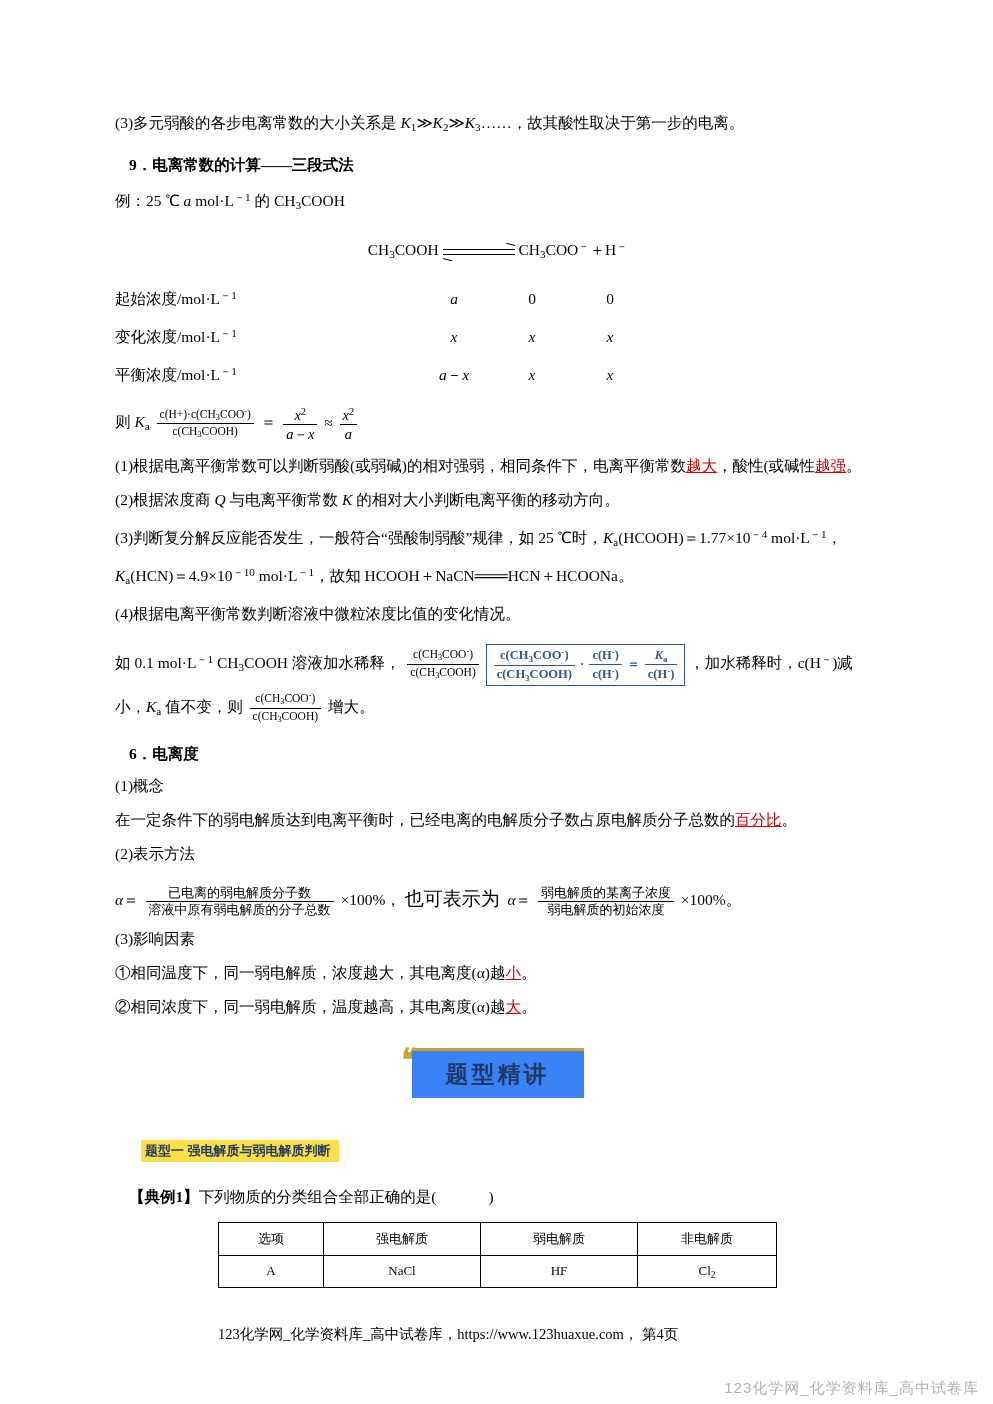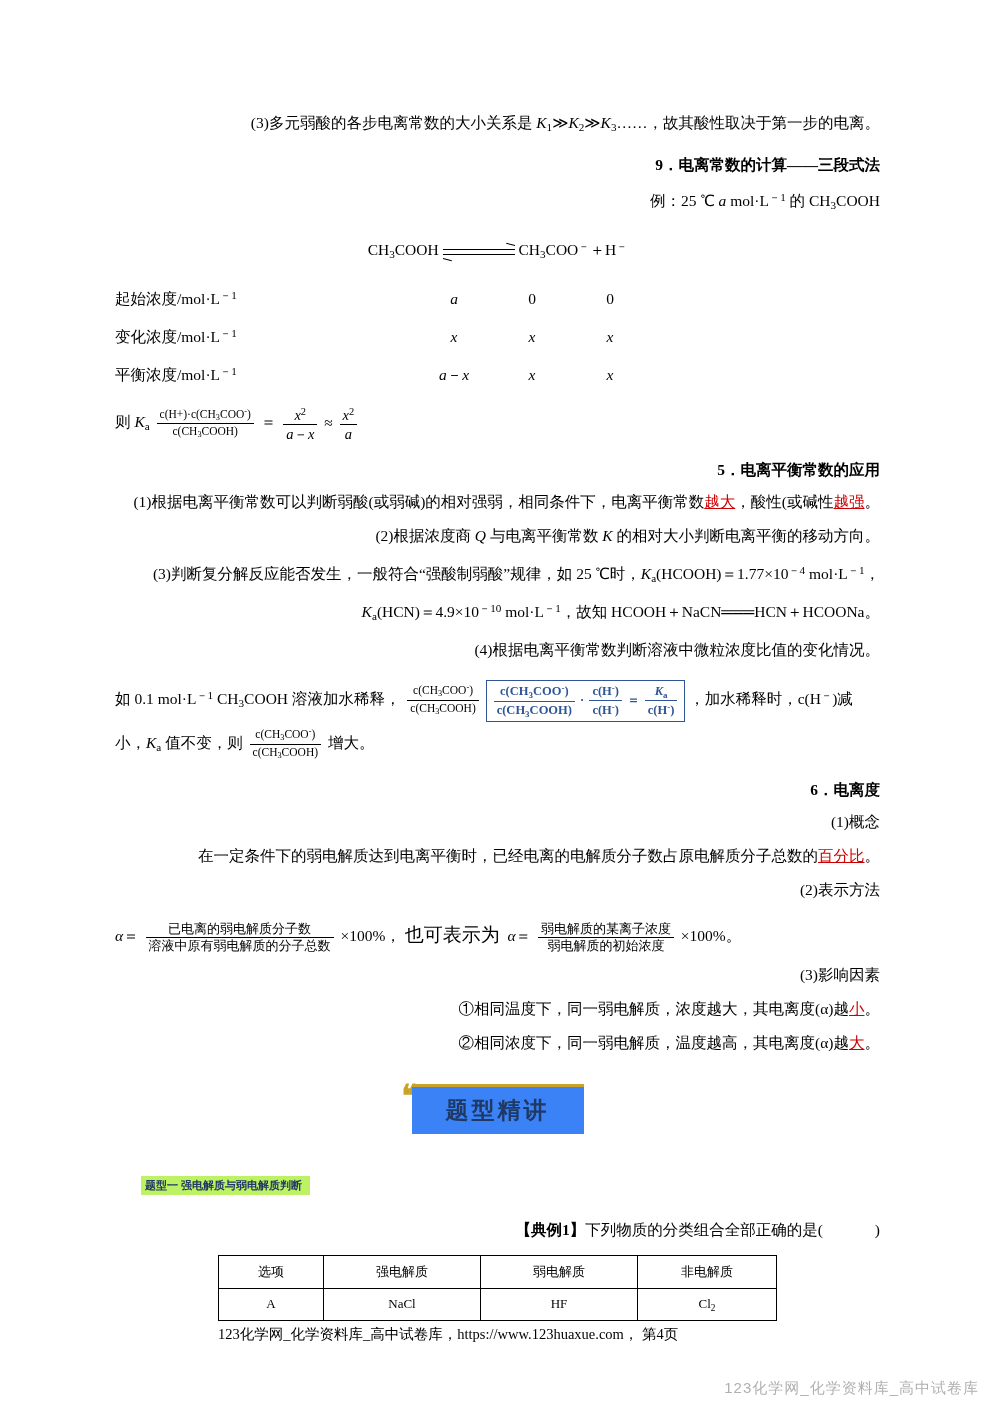--- a/index.html
+++ b/index.html
@@ -12,21 +12,21 @@
     overflow:hidden;
   }
   .page{
     position:absolute;
     left:0;top:0;width:993px;height:1404px;
   }
   .content{
     position:absolute;
     left:115px;top:108px;width:765px;
   }
-  p{margin:0 0 0 0;text-align:right;}
+  p{margin:0 0 0 0;}
   .line{
     font-size:15.5px;
     line-height:30px;
     margin-bottom:4px;
   }
   .sec-head{
     font-weight:bold;
     font-size:15.5px;
     line-height:30px;
     margin:8px 0 2px 14px;
@@ -136,23 +136,23 @@
     left:-10px;top:-6px;
     color:#c9a227;
     font-size:30px;
     font-family:"Liberation Serif", serif;
     font-weight:bold;
   }
   .topic-head{
     margin:22px 0 6px 26px;
     font-family:"Liberation Sans", sans-serif;
     font-weight:bold;
-    font-size:11px;
+    font-size:13px;
     color:#1f3864;
-    background:#bef264;
+    background:#fde047;
     display:inline-block;
     padding:2px 8px 2px 4px;
   }
   .example-line{
     font-size:15.5px;
     line-height:30px;
     margin:14px 0 10px 14px;
   }
   .blank{display:inline-block;width:52px;border-bottom:0px;}
   table.tbl{
@@ -233,21 +233,20 @@
         <span class="num"><i class="m">x</i><span class="sup">2</span></span>
         <span class="den"><i class="m">a</i>－<i class="m">x</i></span>
       </span>
       <span class="mid">≈</span>
       <span class="frac lg">
         <span class="num"><i class="m">x</i><span class="sup">2</span></span>
         <span class="den"><i class="m">a</i></span>
       </span>
     </div>
 
-    <p class="sec-head">5．电离平衡常数的应用</p>
 
     <p class="line">
       (1)根据电离平衡常数可以判断弱酸(或弱碱)的相对强弱，相同条件下，电离平衡常数<span class="red">越大</span>，酸性(或碱性<span class="red">越强</span>。
     </p>
 
     <p class="line">
       (2)根据浓度商 <i class="m">Q</i> 与电离平衡常数 <i class="m">K</i> 的相对大小判断电离平衡的移动方向。
     </p>
 
     <p class="line">

